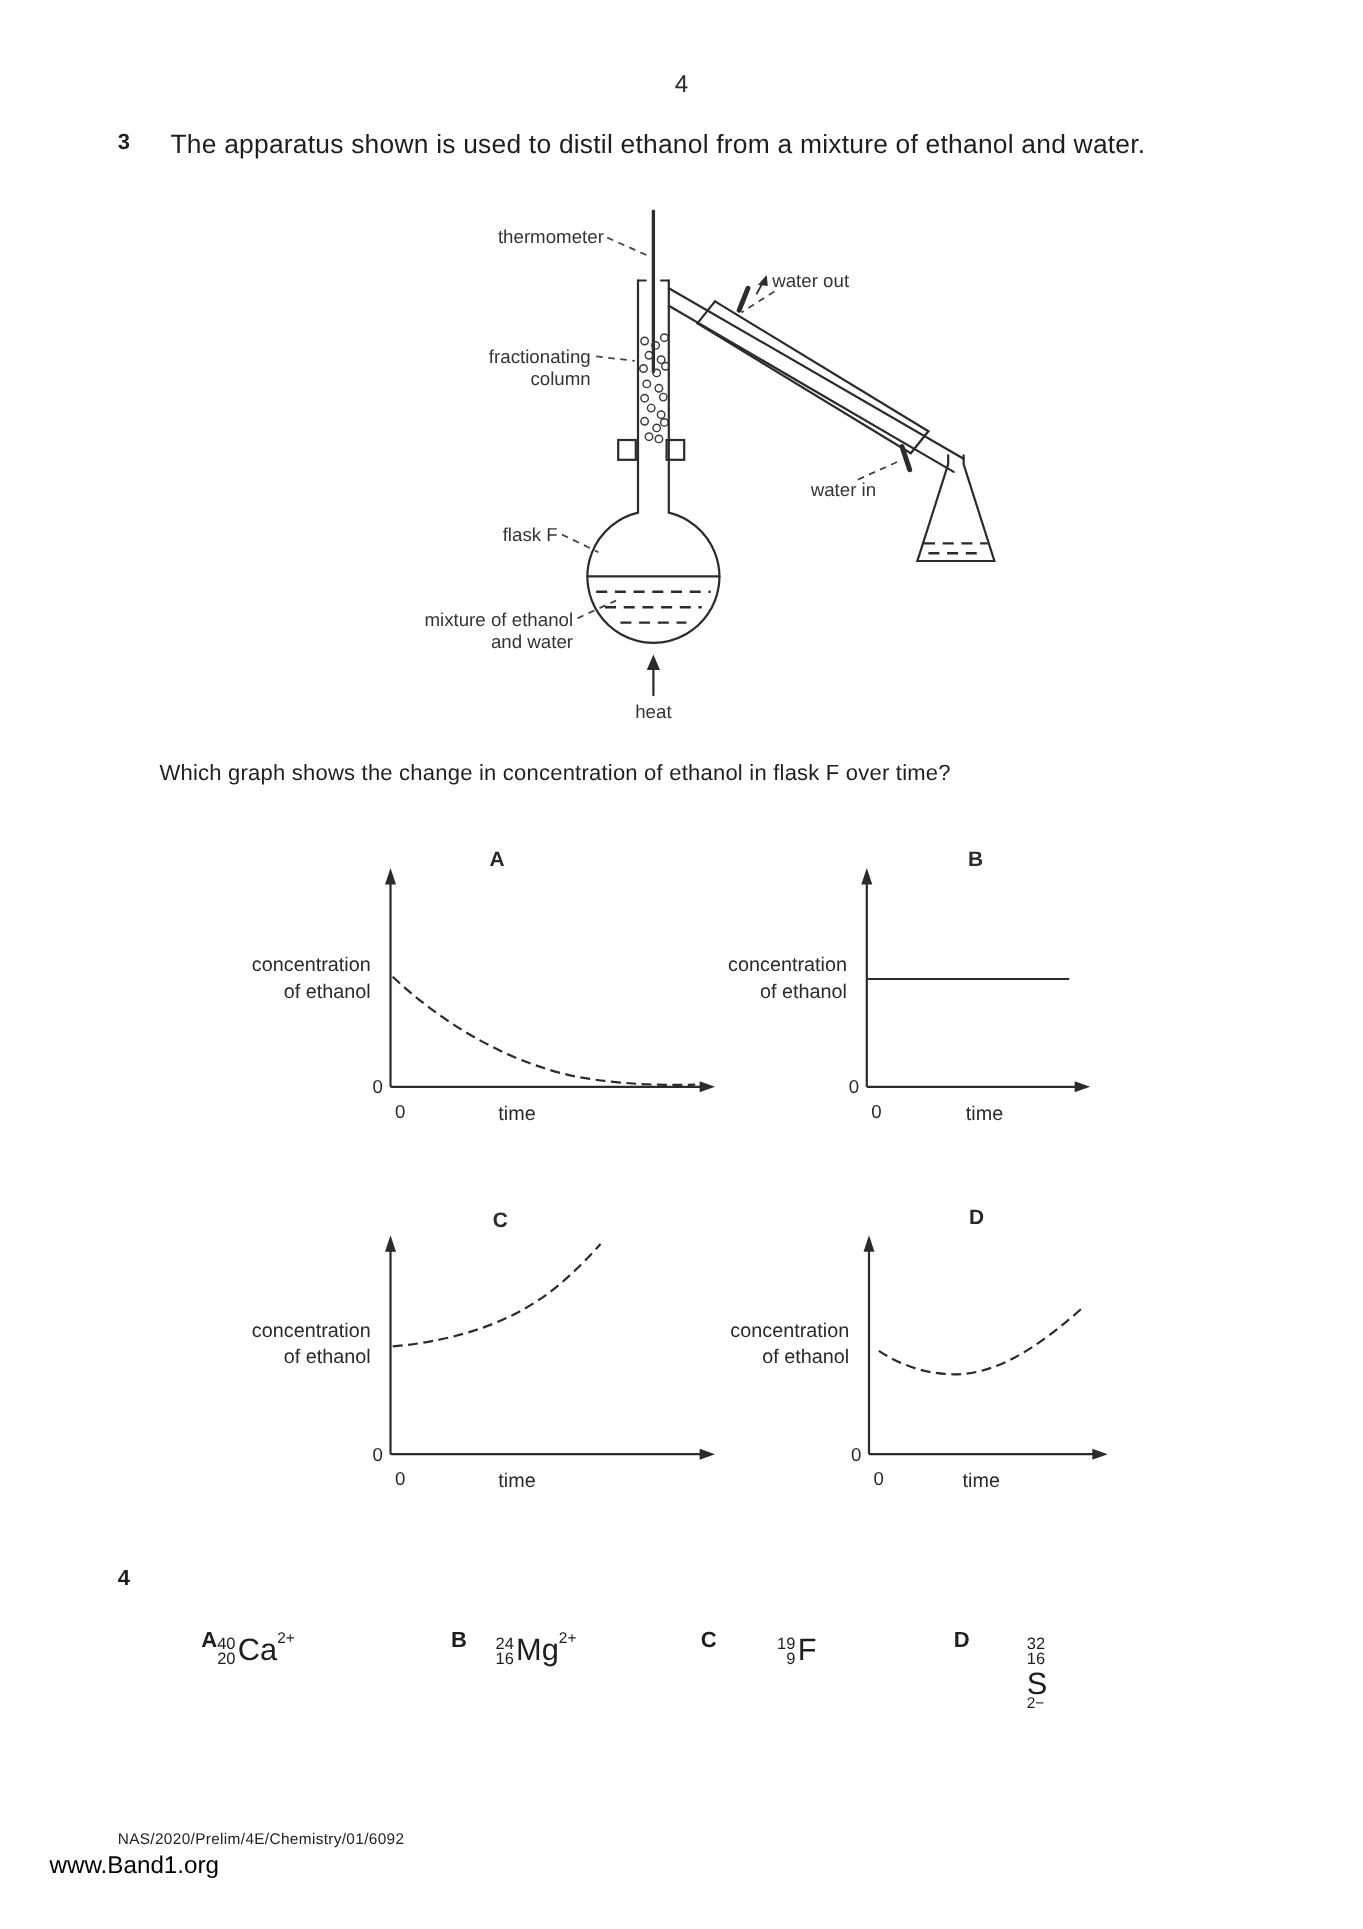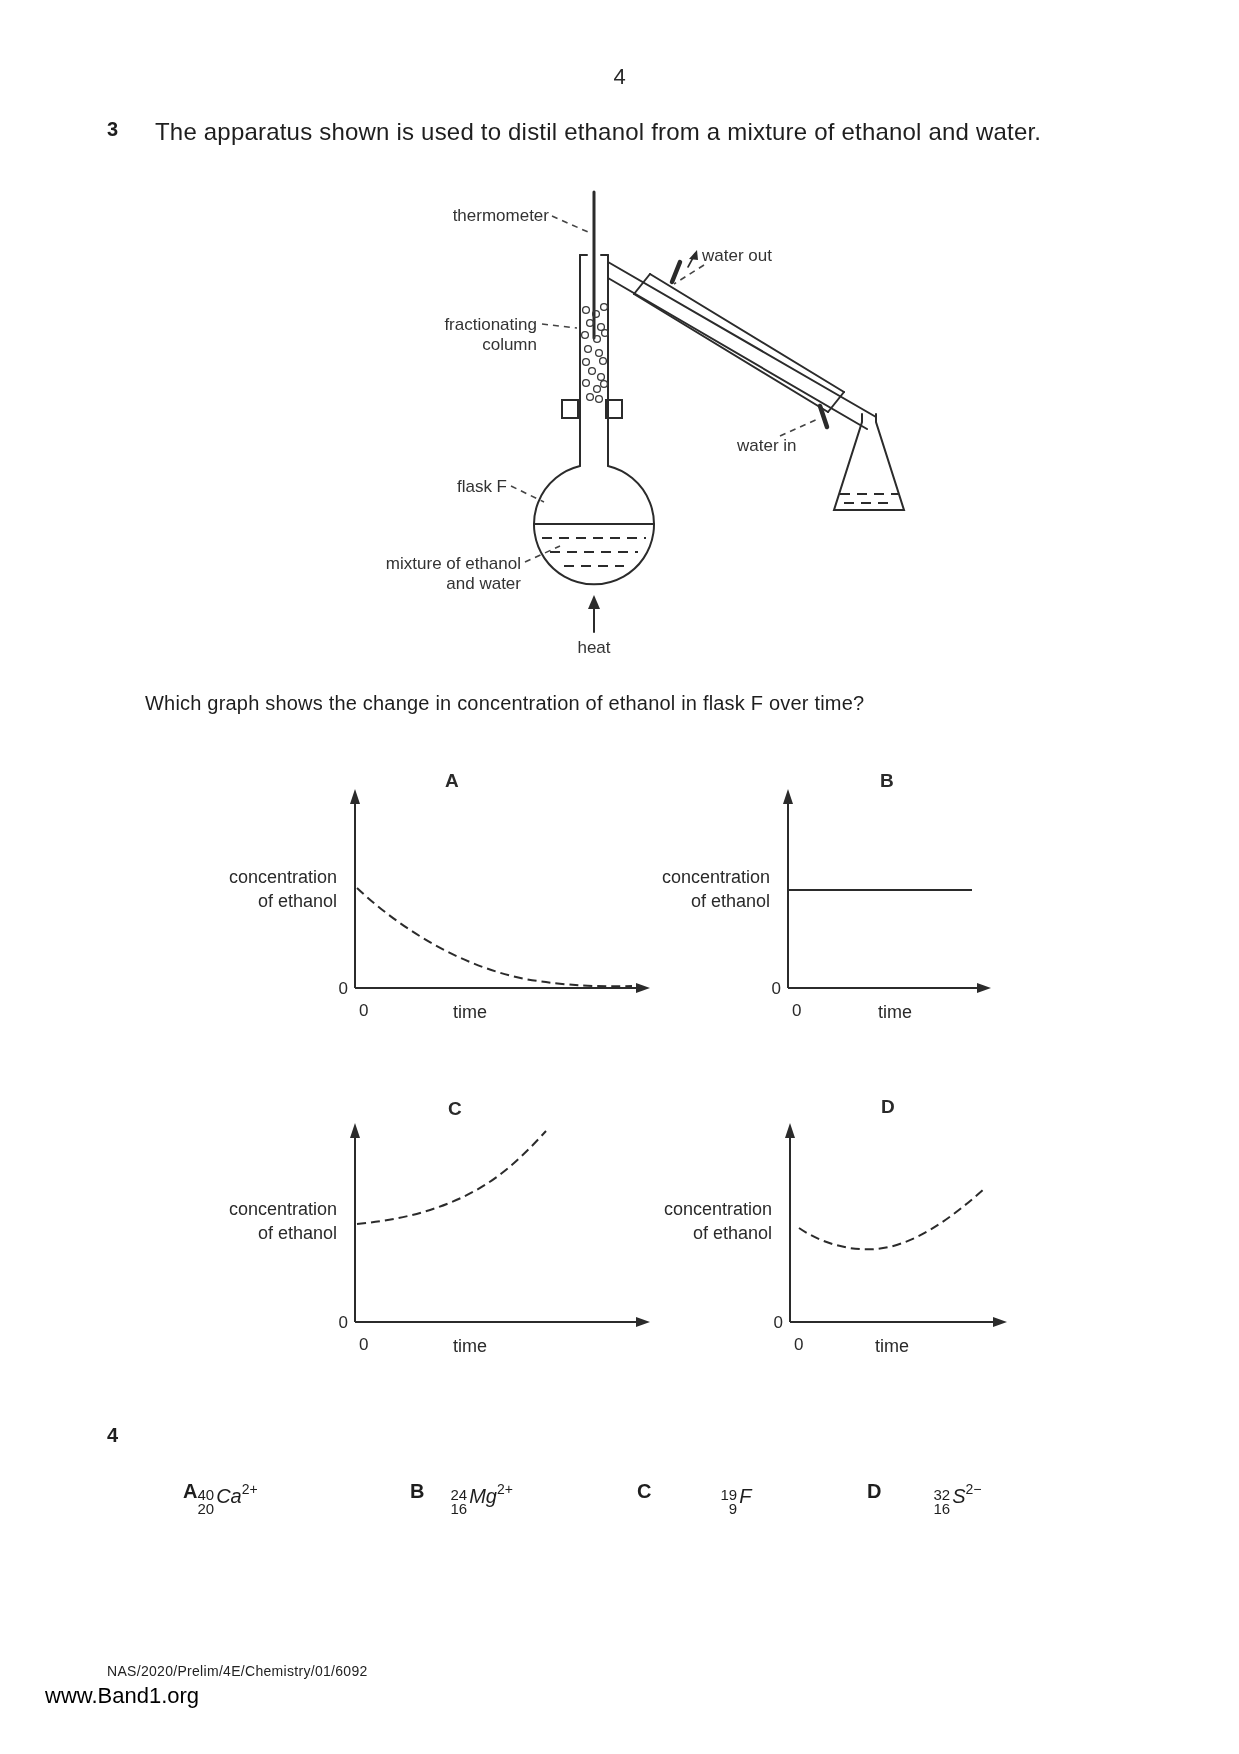--- a/index.html
+++ b/index.html
@@ -28,21 +28,21 @@
   .g-ylab{font-size:18px;fill:#2a2a2a;}
   .g-zero{font-size:17px;fill:#2a2a2a;}
   .g-xlab{font-size:18px;fill:#2a2a2a;}
   .graph{position:absolute;}
   .options-row{position:absolute;top:1480px;left:0;width:1239px;height:80px;}
   .option{position:absolute;top:0;display:flex;align-items:flex-start;}
   .opt-label{font-weight:bold;font-size:20px;}
   .isotope{display:inline-flex;align-items:flex-start;margin-top:6px;}
   .stack{display:inline-flex;flex-direction:column;align-items:flex-end;
          font-size:15px;line-height:0.95;margin-right:2px;margin-top:2px;}
-  .sym{font-size:20px;line-height:1;font-style:italic;}
+  .sym{font-size:28px;line-height:1;}
   .charge{font-size:14px;line-height:1;position:relative;top:-4px;}
   .footer-code{position:absolute;left:107px;top:1663px;font-size:14px;color:#222;letter-spacing:.3px;}
   .watermark{position:absolute;left:45px;top:1683px;font-size:22px;color:#000000;
          font-family:Liberation Sans, sans-serif;}
 </style>
 </head>
 <body>
 
 <div class="page">
 
@@ -222,32 +222,32 @@
         <span class="stack">
             <span>24</span>
             <span>16</span>
           </span>
           <span class="sym">Mg</span>
           <sup class="charge">2+</sup>
       </span>
     </div>
     <div class="option" style="left:637px;">
       <span class="opt-label">C</span>
-      <span class="isotope" style="margin-left:69px;">
+      <span class="isotope" style="margin-left:55px;">
         <span class="stack">
             <span>19</span>
             <span>9</span>
           </span>
           <span class="sym">F</span>
           <sup class="charge"></sup>
       </span>
     </div>
     <div class="option" style="left:867px;">
       <span class="opt-label">D</span>
-      <span class="isotope" style="margin-left:52px;">
+      <span class="isotope" style="margin-left:52px;flex-direction:column;">
         <span class="stack">
             <span>32</span>
             <span>16</span>
           </span>
           <span class="sym">S</span>
           <sup class="charge">2−</sup>
       </span>
     </div>
   </div>
 

